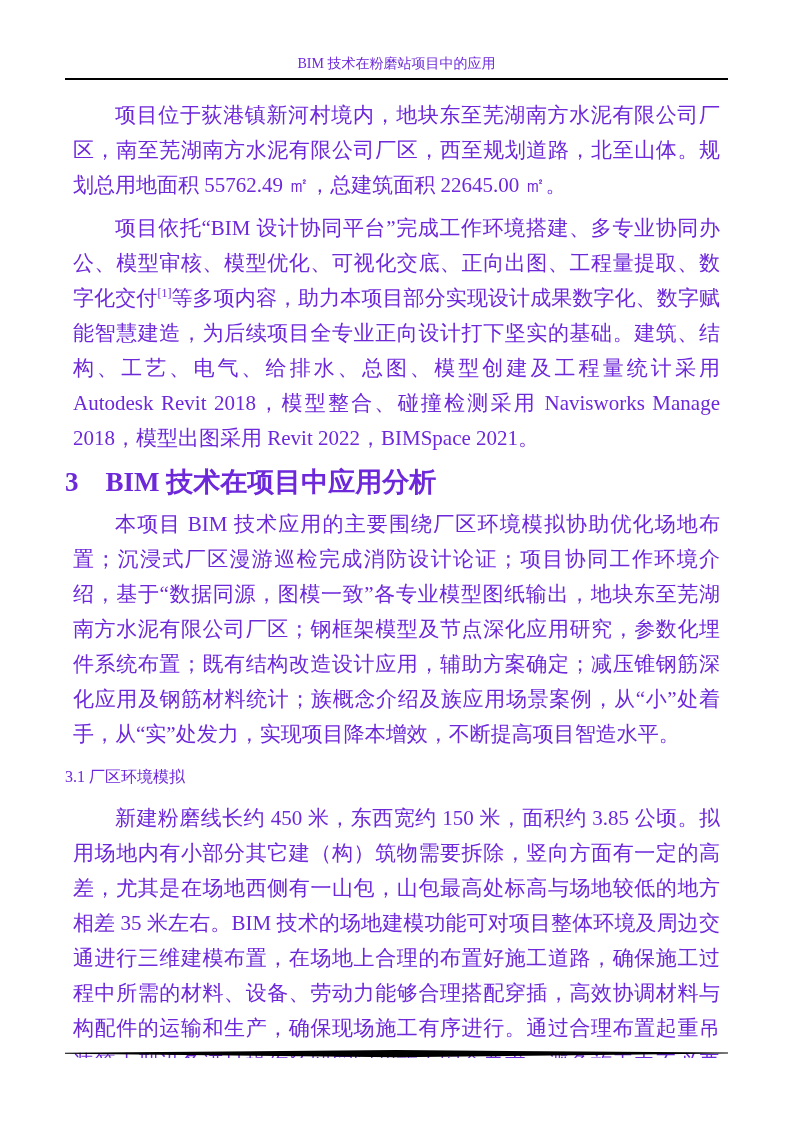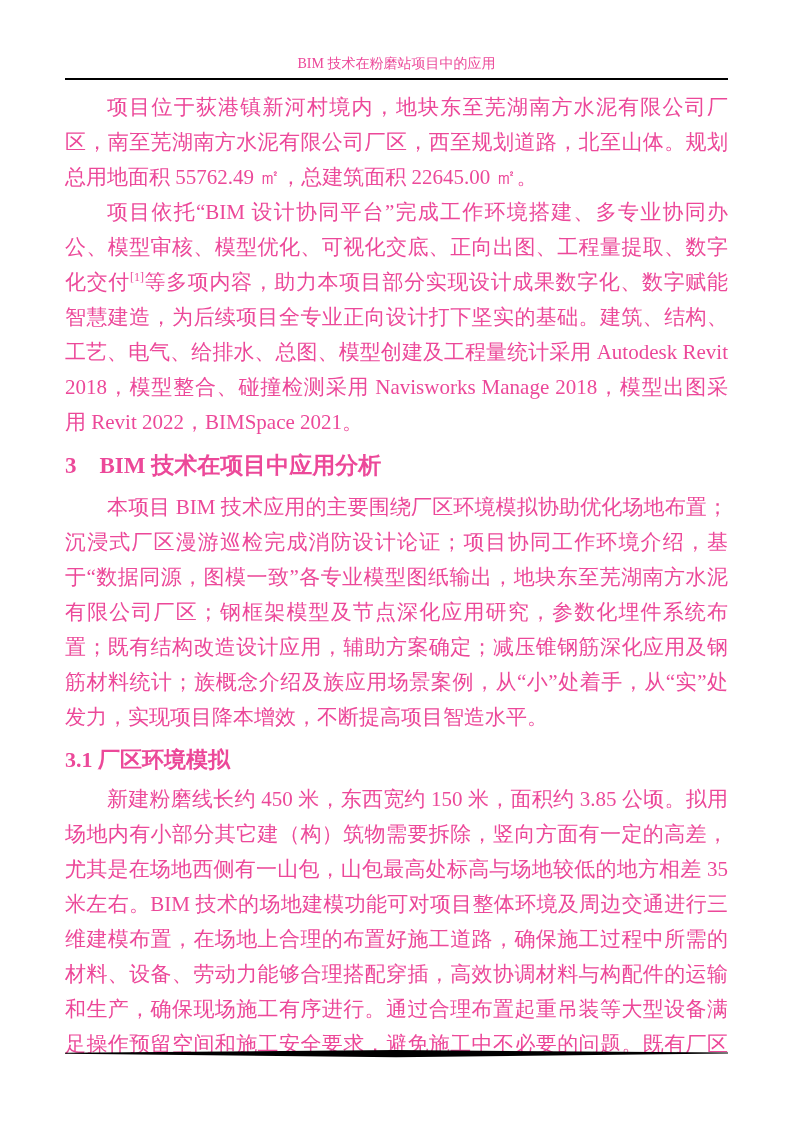--- a/index.html
+++ b/index.html
@@ -5,21 +5,21 @@
   html, body {
     margin: 0;
     padding: 0;
     background: #ffffff;
   }
   .page {
     position: relative;
     width: 793px;
     height: 1058px;
     background: #ffffff;
-    color: #ec4899;
+    color: #6d28d9;
     font-family: "Liberation Serif", "DejaVu Serif", serif;
     overflow: hidden;
   }
   .header {
     position: absolute;
     top: 52px;
     left: 65px;
     width: 663px;
     text-align: center;
     font-size: 14px;
@@ -30,39 +30,39 @@
   .doc-body {
     position: absolute;
     top: 90px;
     left: 65px;
     width: 663px;
     font-size: 21px;
     line-height: 35px;
     text-align: justify;
   }
   .doc-body p {
-    margin: 0;
+    margin: 8px;
     text-indent: 2em;
   }
   .doc-body sup {
     font-size: 12px;
     line-height: 0;
     vertical-align: super;
   }
   .heading1 {
     font-weight: 700;
-    font-size: 23px;
+    font-size: 27px;
     line-height: 34px;
     margin: 9px 0 7px 0;
     text-indent: 0;
     text-align: left;
   }
   .heading2 {
-    font-weight: 700;
-    font-size: 22px;
+    font-weight: 400;
+    font-size: 16px;
     line-height: 32px;
     margin: 9px 0 6px 0;
     text-indent: 0;
     text-align: left;
   }
   .footer-divider {
     position: absolute;
     top: 1050px;
     left: 65px;
     width: 663px;

